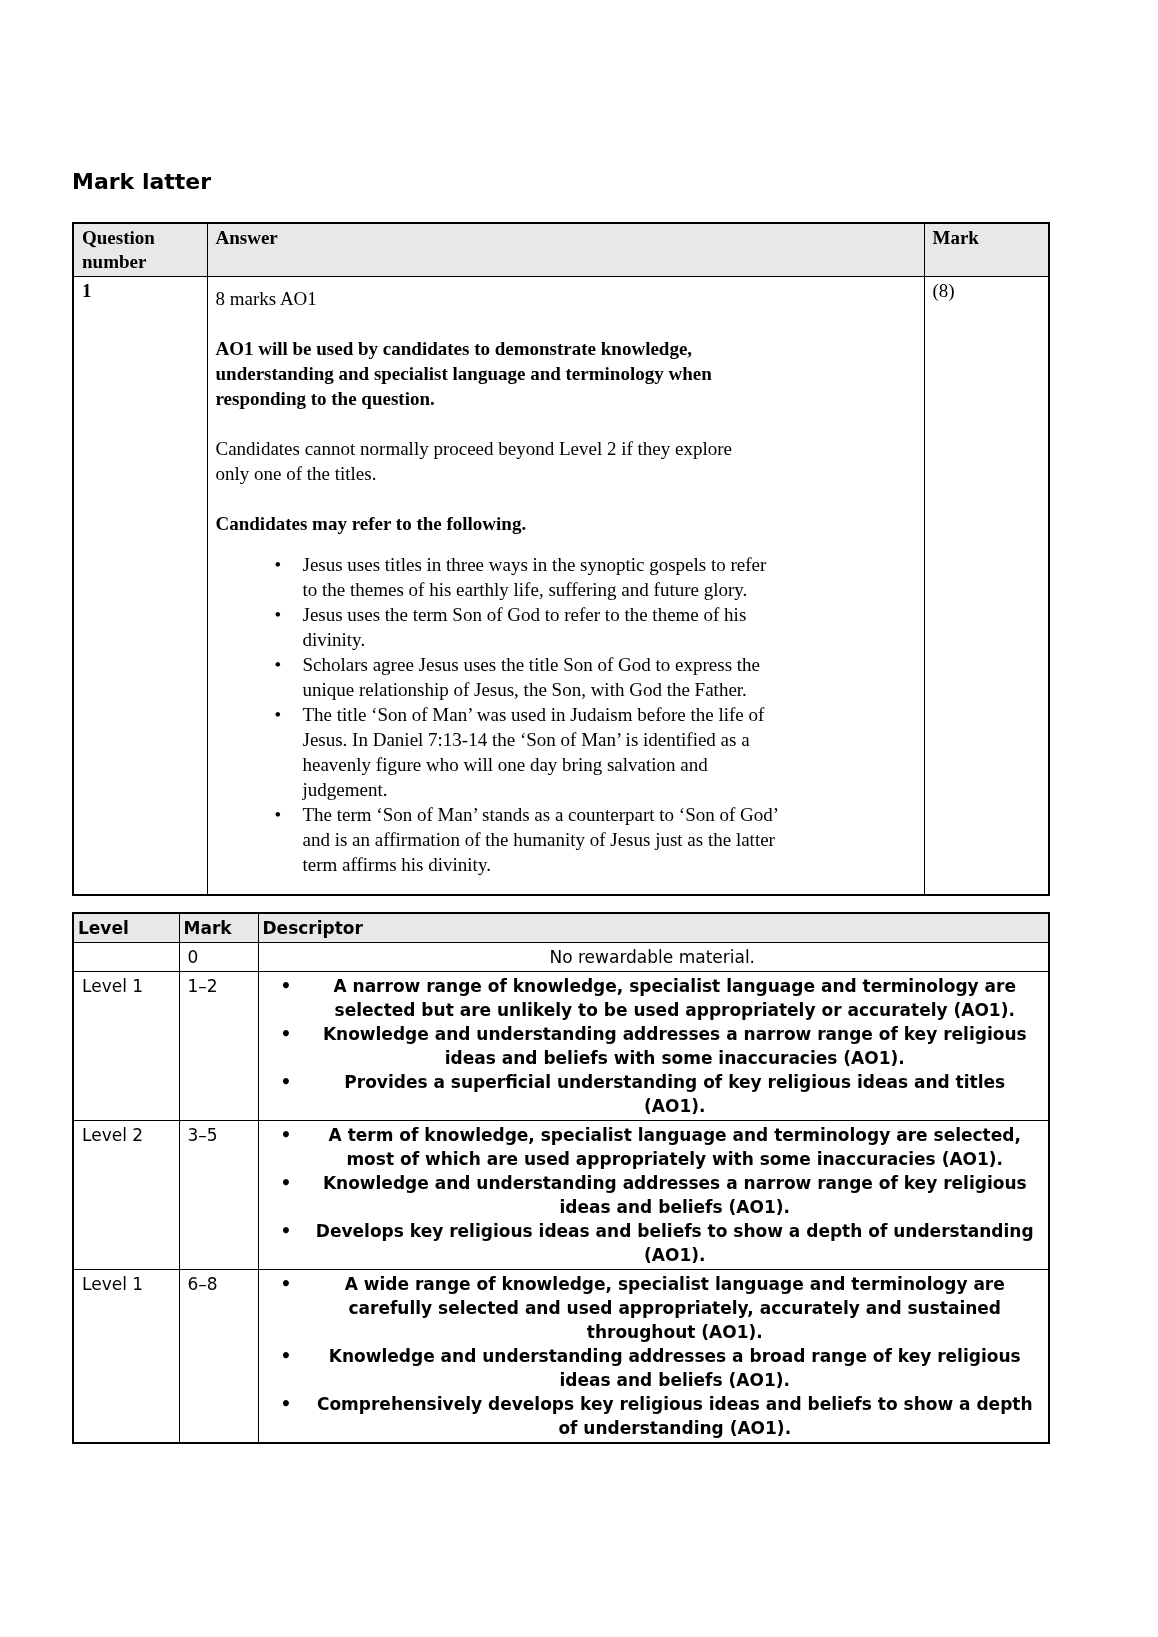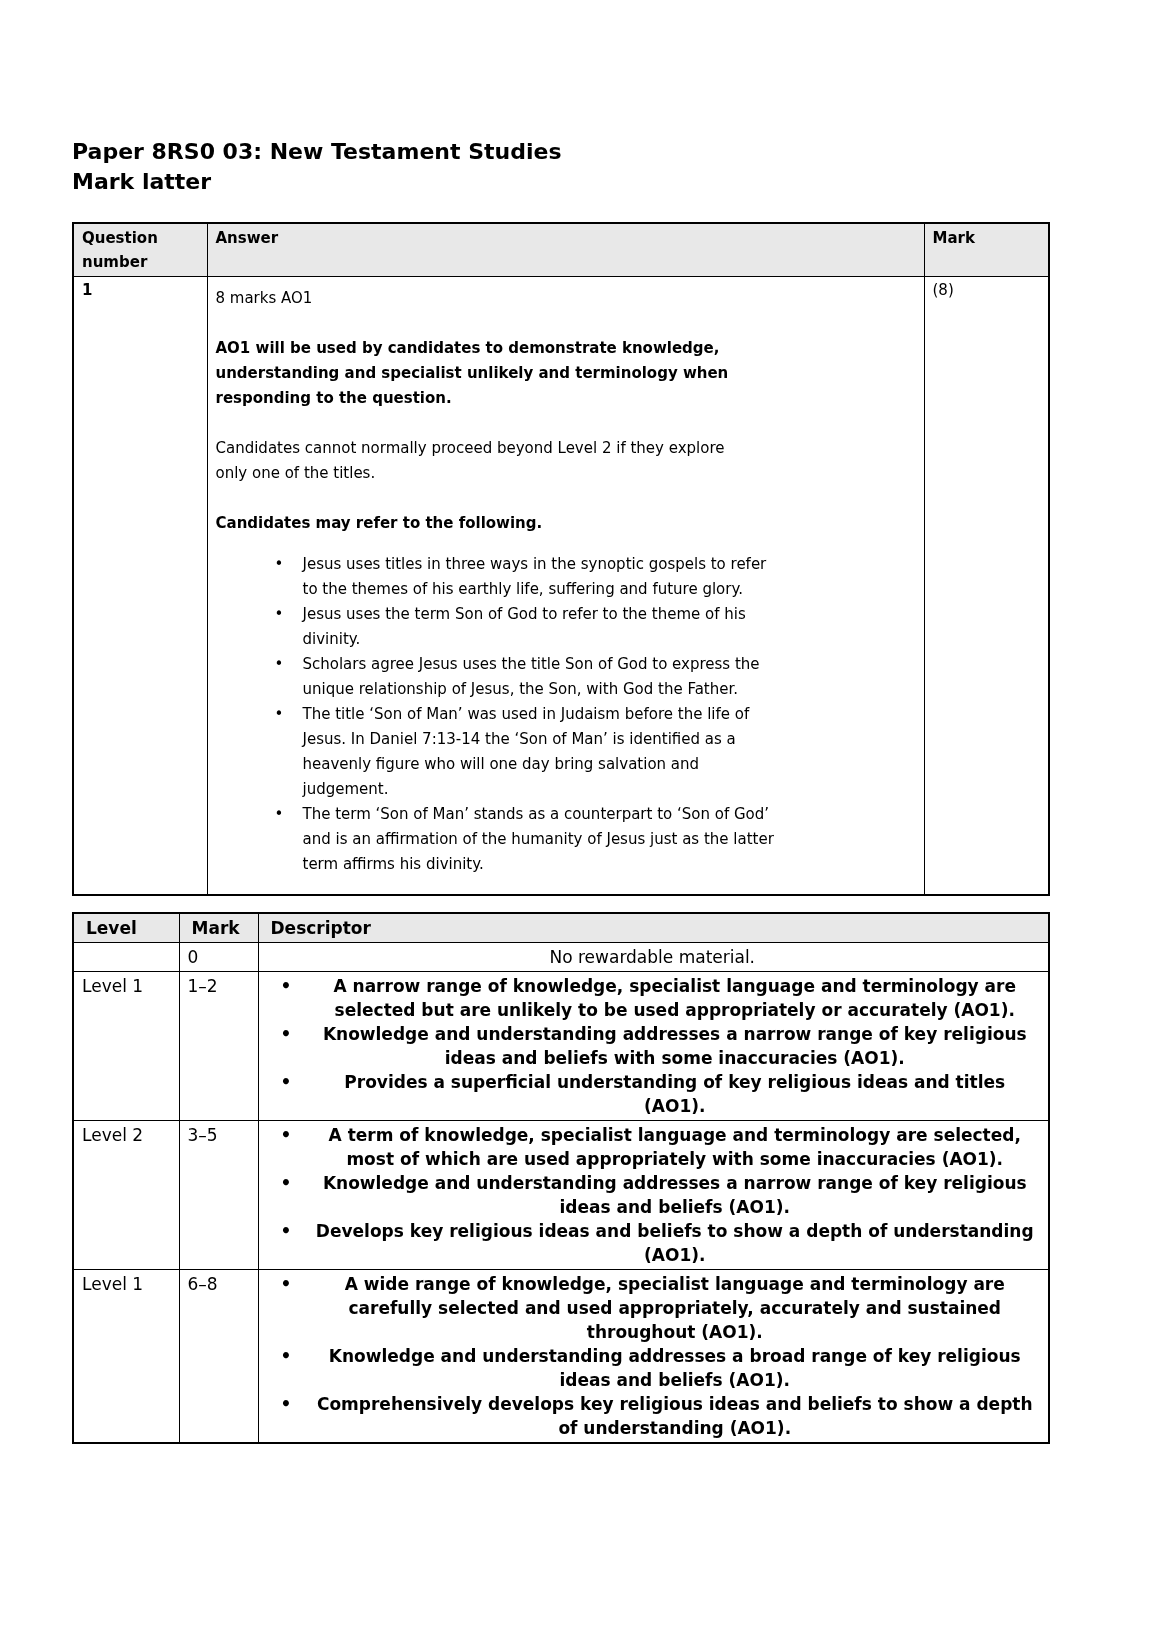--- a/index.html
+++ b/index.html
@@ -26,48 +26,48 @@
     border: 1px solid var(--border, #000000);
     vertical-align: top;
     text-align: left;
     font-weight: normal;
   }
   .tbl th {
     background: var(--table-header-bg, #e8e8e8);
     font-weight: bold;
   }
   
-  .q-table { left: 72px; top: 222px; width: 976px; font-size: 15px; line-height: 25px; }
+  .q-table { left: 72px; top: 222px; width: 976px; font-size: 19px; line-height: 25px; font-family: Liberation Serif, serif; }
   .q-table th { padding: 2px 8px; height: 50px; line-height: 24px; }
   .q-table td { padding: 1px 8px; }
   .q-table .qnum { font-weight: bold; }
   .answer-inner { min-height: 566px; }
   .answer-inner p { margin: 8px 0 25px 0; white-space: pre-wrap; }
   .answer-inner p.b { font-weight: bold; }
   .answer-inner p.no-gap { margin-bottom: 0; }
   ul.ans { margin: 16px; padding: 0; list-style: none; }
   ul.ans li { position: relative; padding-left: 71px; white-space: pre-wrap; }
   ul.ans li::before { content: "\2022"; position: absolute; left: 43px; }
   .mark-cell { vertical-align: bottom; font-weight: bold; padding: 5px 8px 6px 14px; }
   
   .lv-table { left: 72px; top: 912px; width: 976px; font-size: 17px; line-height: 24px; }
-  .lv-table th { padding: 2px 12px; }
+  .lv-table th { padding: 2px 4px; }
   .lv-table td { padding: 2px 8px 2px 8px; }
   .lv-table td.desc { padding-left: 6px; text-align: center; }
   .lv-table tr.row-zero td { height: 28px; }
   ul.desc-list { margin: 0; padding: 0; list-style: none; }
   ul.desc-list li { position: relative; padding-left: 45px; white-space: pre-wrap; font-weight: bold; }
   ul.desc-list li::before { content: "\2022"; position: absolute; left: 16px; }
 </style>
 </head>
 <body>
 
 <div>
 
-  <h1 class="doc-title"><span>Paper 8RS0 03: New Testament Studies</span><br><span>Mark latter</span></h1>
+  <h1 class="doc-title"><br><span>Mark latter</span></h1>
 
   <table class="tbl q-table">
     <colgroup>
       <col style="width:134px">
       <col style="width:717px">
       <col style="width:125px">
     </colgroup>
     <thead>
       <tr>
         <th>Question number</th>
@@ -75,21 +75,21 @@
         <th>Mark</th>
       </tr>
     </thead>
     <tbody>
       <tr>
         <td class="qnum">1</td>
         <td>
           <div class="answer-inner">
             <p>8 marks AO1</p>
             <p class="b">AO1 will be used by candidates to demonstrate knowledge,
-understanding and specialist unlikely and terminology when
+understanding and specialist language and terminology when
 responding to the question.</p>
             <p>Candidates cannot normally proceed beyond Level 2 if they explore
 only one of the titles.</p>
             <p class="b no-gap">Candidates may refer to the following.</p>
             <ul class="ans">
                 <li>Jesus uses titles in three ways in the synoptic gospels to refer
 to the themes of his earthly life, suffering and future glory.</li>
                 <li>Jesus uses the term Son of God to refer to the theme of his
 divinity.</li>
                 <li>Scholars agree Jesus uses the title Son of God to express the

